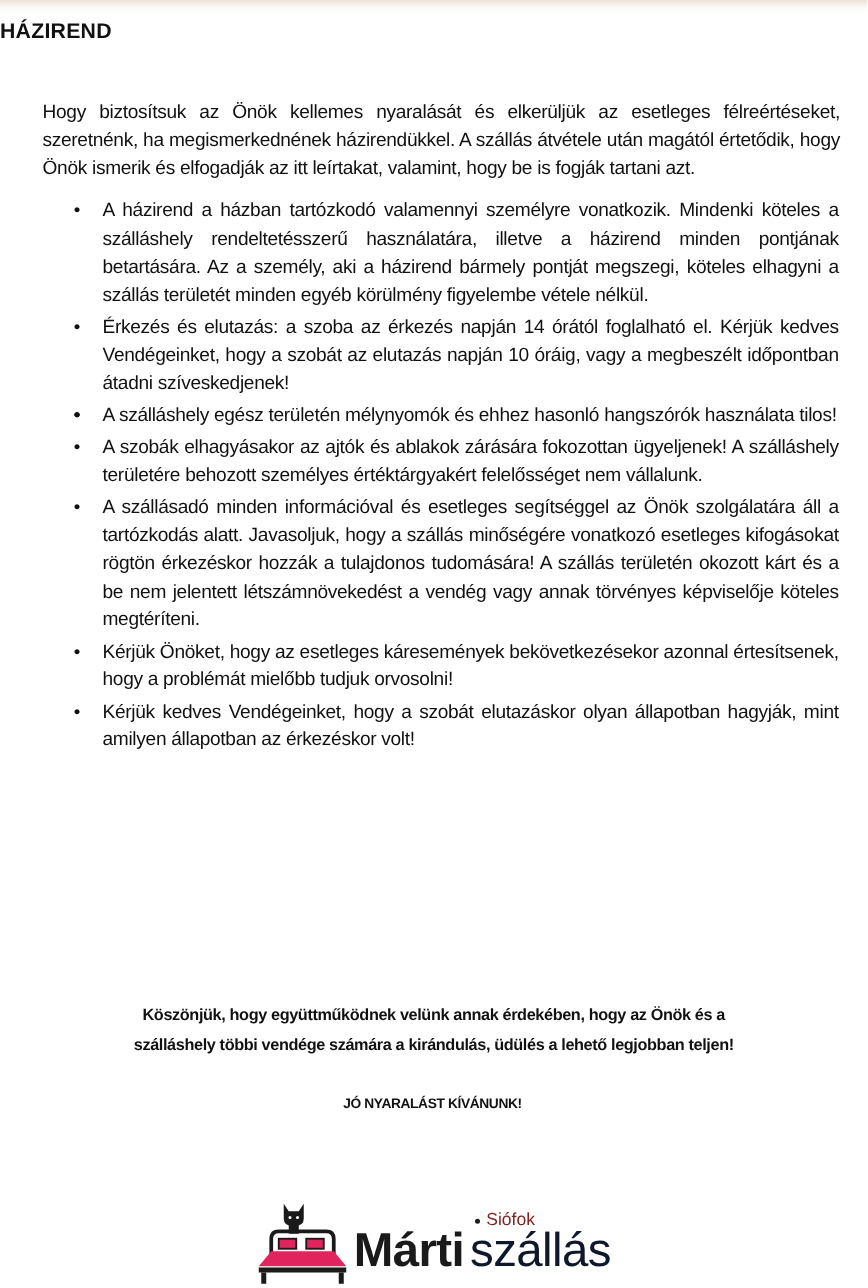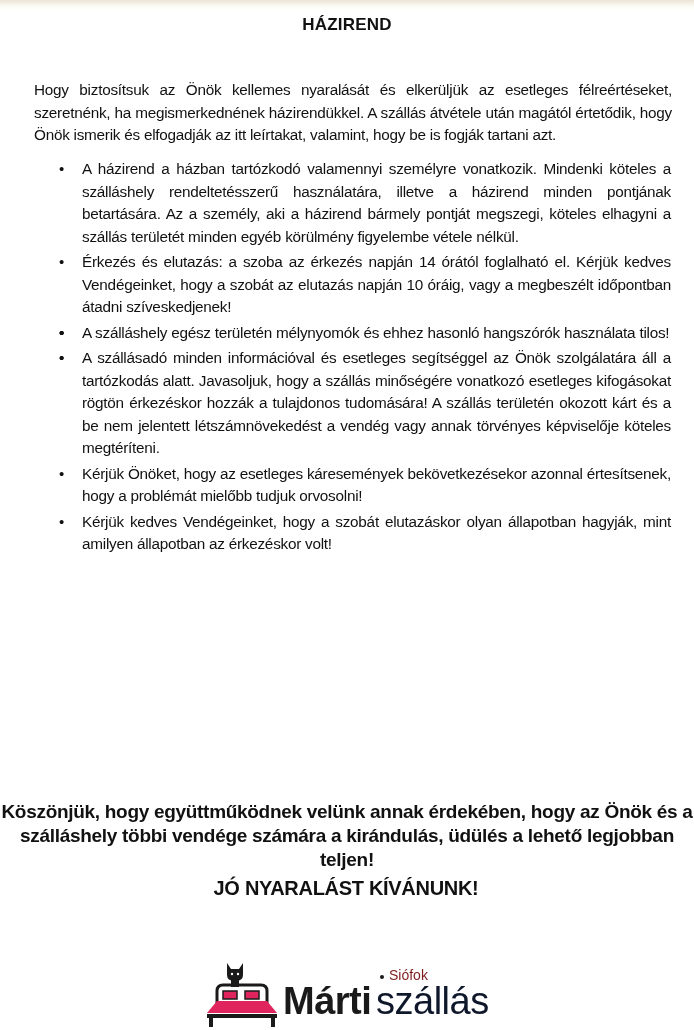--- a/index.html
+++ b/index.html
@@ -8,47 +8,47 @@
     background: #ffffff;
     font-family: "Liberation Sans", "DejaVu Sans", sans-serif;
     color: #111111;
   }
   .topbar {
     position: absolute; left: 0; top: 0; width: 694px; height: 12px;
     background: linear-gradient(#ece4d4 0px, #f3efe6 3px, #fbfbf6 6px, #ffffff 12px);
   }
   .page { position: absolute; left: 0; top: 0; width: 694px; }
   .title {
-    position: absolute; top: 15px; left: 0; width: 694px; text-align: center;
+    position: absolute; top: 15px; left: 0; width: 694px; text-align: left;
     font-weight: bold; font-size: 17px; letter-spacing: 0.2px;
   }
   .intro {
     position: absolute; left: 33px; top: 78px; width: 638px;
     font-size: 15.3px; line-height: 22.5px; text-align: justify;
     letter-spacing: -0.25px; margin: 1px;
   }
   .rules {
     position: absolute; left: 0; top: 158px; width: 694px; margin: 0; padding: 0; list-style: none;
   }
   .rule {
     position: relative; padding-left: 82px; width: 589px;
     font-size: 15.3px; line-height: 22.5px; text-align: justify; letter-spacing: -0.25px;
     margin: 0 0 3px 0;
   }
   .bullet {
     position: absolute; left: 59px; top: 0; font-size: 15px; line-height: 22.5px;
   }
   .thanks {
     position: absolute; left: 0; top: 800px; width: 694px; text-align: center;
-    font-weight: bold; font-size: 19px; line-height: 24px; letter-spacing: -0.3px;
+    font-weight: bold; font-size: 13px; line-height: 24px; letter-spacing: -0.3px;
   }
   .thanks span { display: block; }
   .wish {
     position: absolute; left: 0; top: 877px; width: 692px; text-align: center;
-    font-weight: bold; font-size: 20px; letter-spacing: -0.3px;
+    font-weight: bold; font-size: 11px; letter-spacing: -0.3px;
   }
   .logo {
     position: absolute; left: 205px; top: 925px; width: 300px; height: 70px; margin-top: 36px;
   }
   .logo svg { position: absolute; left: 0; top: 0; }
   .logo-marti {
     position: absolute; left: 78px; top: 18px; font-weight: bold; font-size: 38px;
     color: #1a1a1a; letter-spacing: -0.5px; line-height: 44px;
   }
   .logo-szallas {
@@ -71,21 +71,21 @@
   <div class="title">HÁZIREND</div>
 
   <p class="intro">Hogy biztosítsuk az Önök kellemes nyaralását és elkerüljük az esetleges félreértéseket, szeretnénk, ha megismerkednének házirendükkel. A szállás átvétele után magától értetődik, hogy Önök ismerik és elfogadják az itt leírtakat, valamint, hogy be is fogják tartani azt.</p>
 
   <ul class="rules">
     <li class="rule"><span class="bullet">•</span><span>A házirend a házban tartózkodó valamennyi személyre vonatkozik. Mindenki köteles a szálláshely rendeltetésszerű használatára, illetve a házirend minden pontjának betartására. Az a személy, aki a házirend bármely pontját megszegi, köteles elhagyni a szállás területét minden egyéb körülmény figyelembe vétele nélkül.</span></li>
     <li class="rule"><span class="bullet">•</span><span>Érkezés és elutazás: a szoba az érkezés napján 14 órától foglalható el. Kérjük kedves Vendégeinket, hogy a szobát az elutazás napján 10 óráig, vagy a megbeszélt időpontban átadni szíveskedjenek!</span></li>
     <li class="rule"><span class="bullet">•</span></li>
     <li class="rule"><span class="bullet">•</span></li>
     <li class="rule"><span class="bullet">•</span><span>A szálláshely egész területén mélynyomók és ehhez hasonló hangszórók használata tilos!</span></li>
-    <li class="rule"><span class="bullet">•</span></li>
+    <li class="rule"><span class="bullet">•</span><span>A szobák elhagyásakor az ajtók és ablakok zárására fokozottan ügyeljenek! A szálláshely területére behozott személyes értéktárgyakért felelősséget nem vállalunk.</span></li>
     <li class="rule"><span class="bullet">•</span><span>A szállásadó minden információval és esetleges segítséggel az Önök szolgálatára áll a tartózkodás alatt. Javasoljuk, hogy a szállás minőségére vonatkozó esetleges kifogásokat rögtön érkezéskor hozzák a tulajdonos tudomására! A szállás területén okozott kárt és a be nem jelentett létszámnövekedést a vendég vagy annak törvényes képviselője köteles megtéríteni.</span></li>
     <li class="rule"><span class="bullet">•</span><span>Kérjük Önöket, hogy az esetleges káresemények bekövetkezésekor azonnal értesítsenek, hogy a problémát mielőbb tudjuk orvosolni!</span></li>
     <li class="rule"><span class="bullet">•</span><span>Kérjük kedves Vendégeinket, hogy a szobát elutazáskor olyan állapotban hagyják, mint amilyen állapotban az érkezéskor volt!</span></li>
   </ul>
 
   <div class="thanks">
     <span>Köszönjük, hogy együttműködnek velünk annak érdekében, hogy az Önök és a</span>
     <span>szálláshely többi vendége számára a kirándulás, üdülés a lehető legjobban teljen!</span>
   </div>
 

